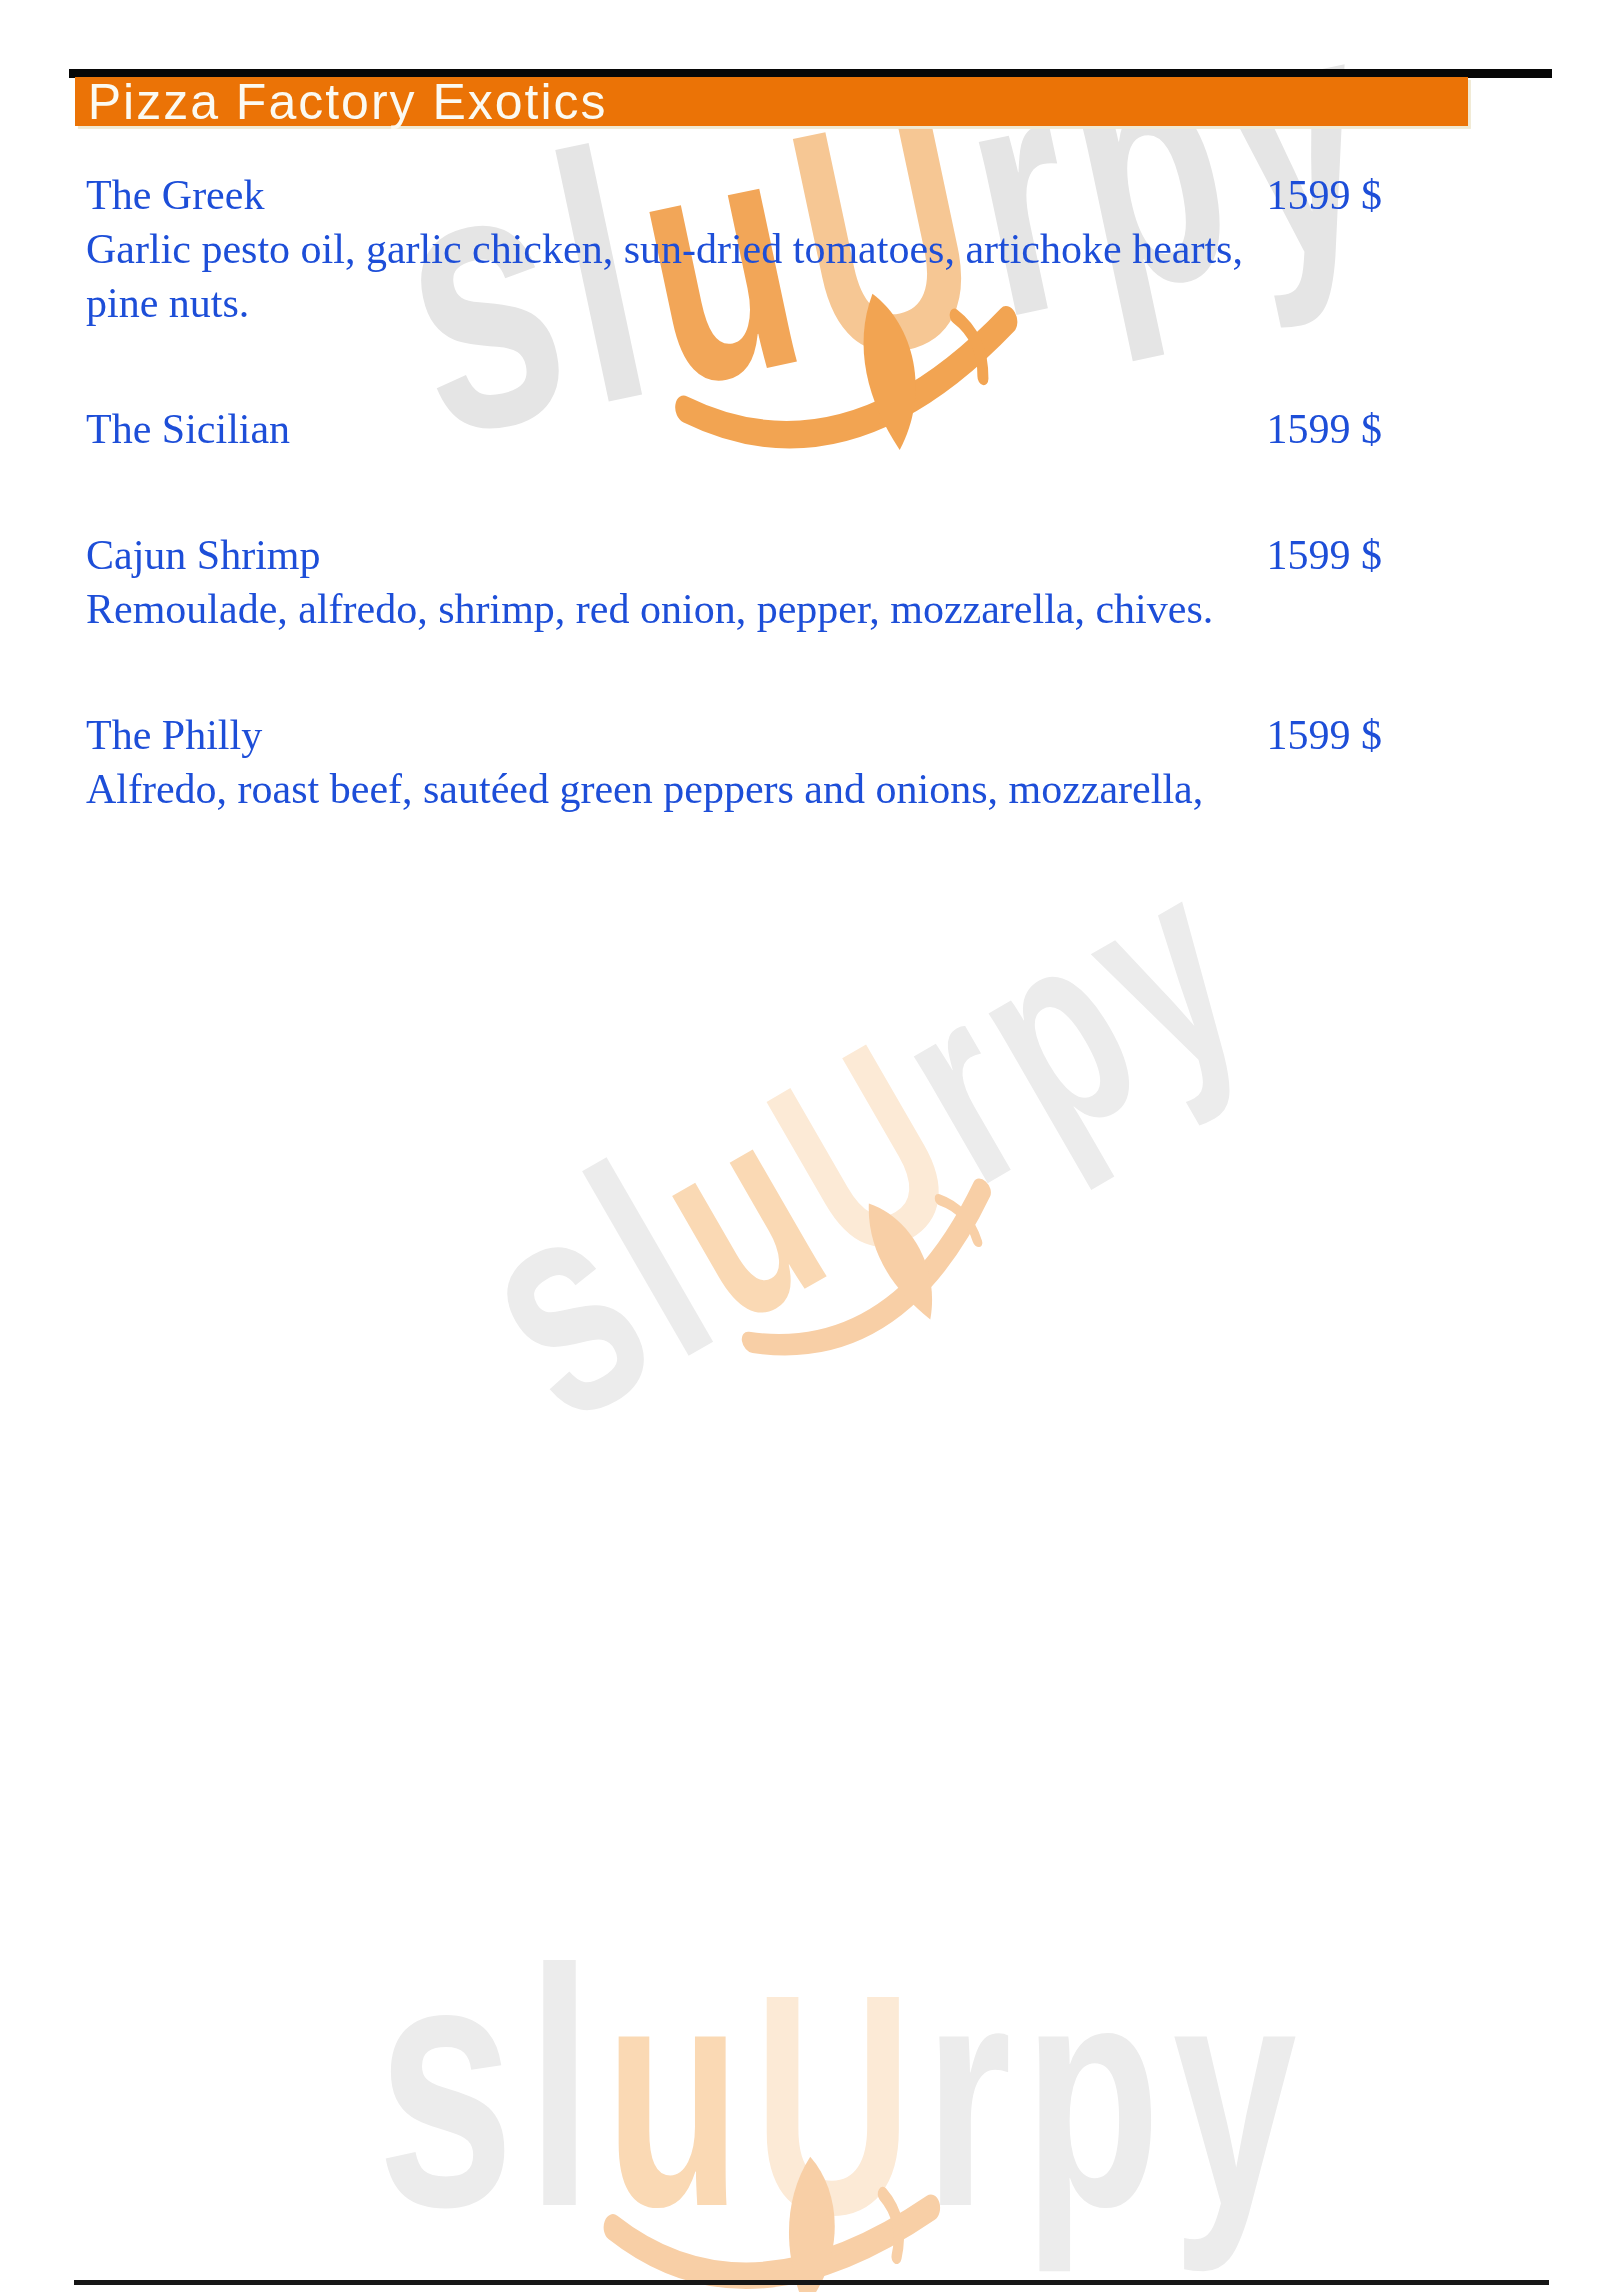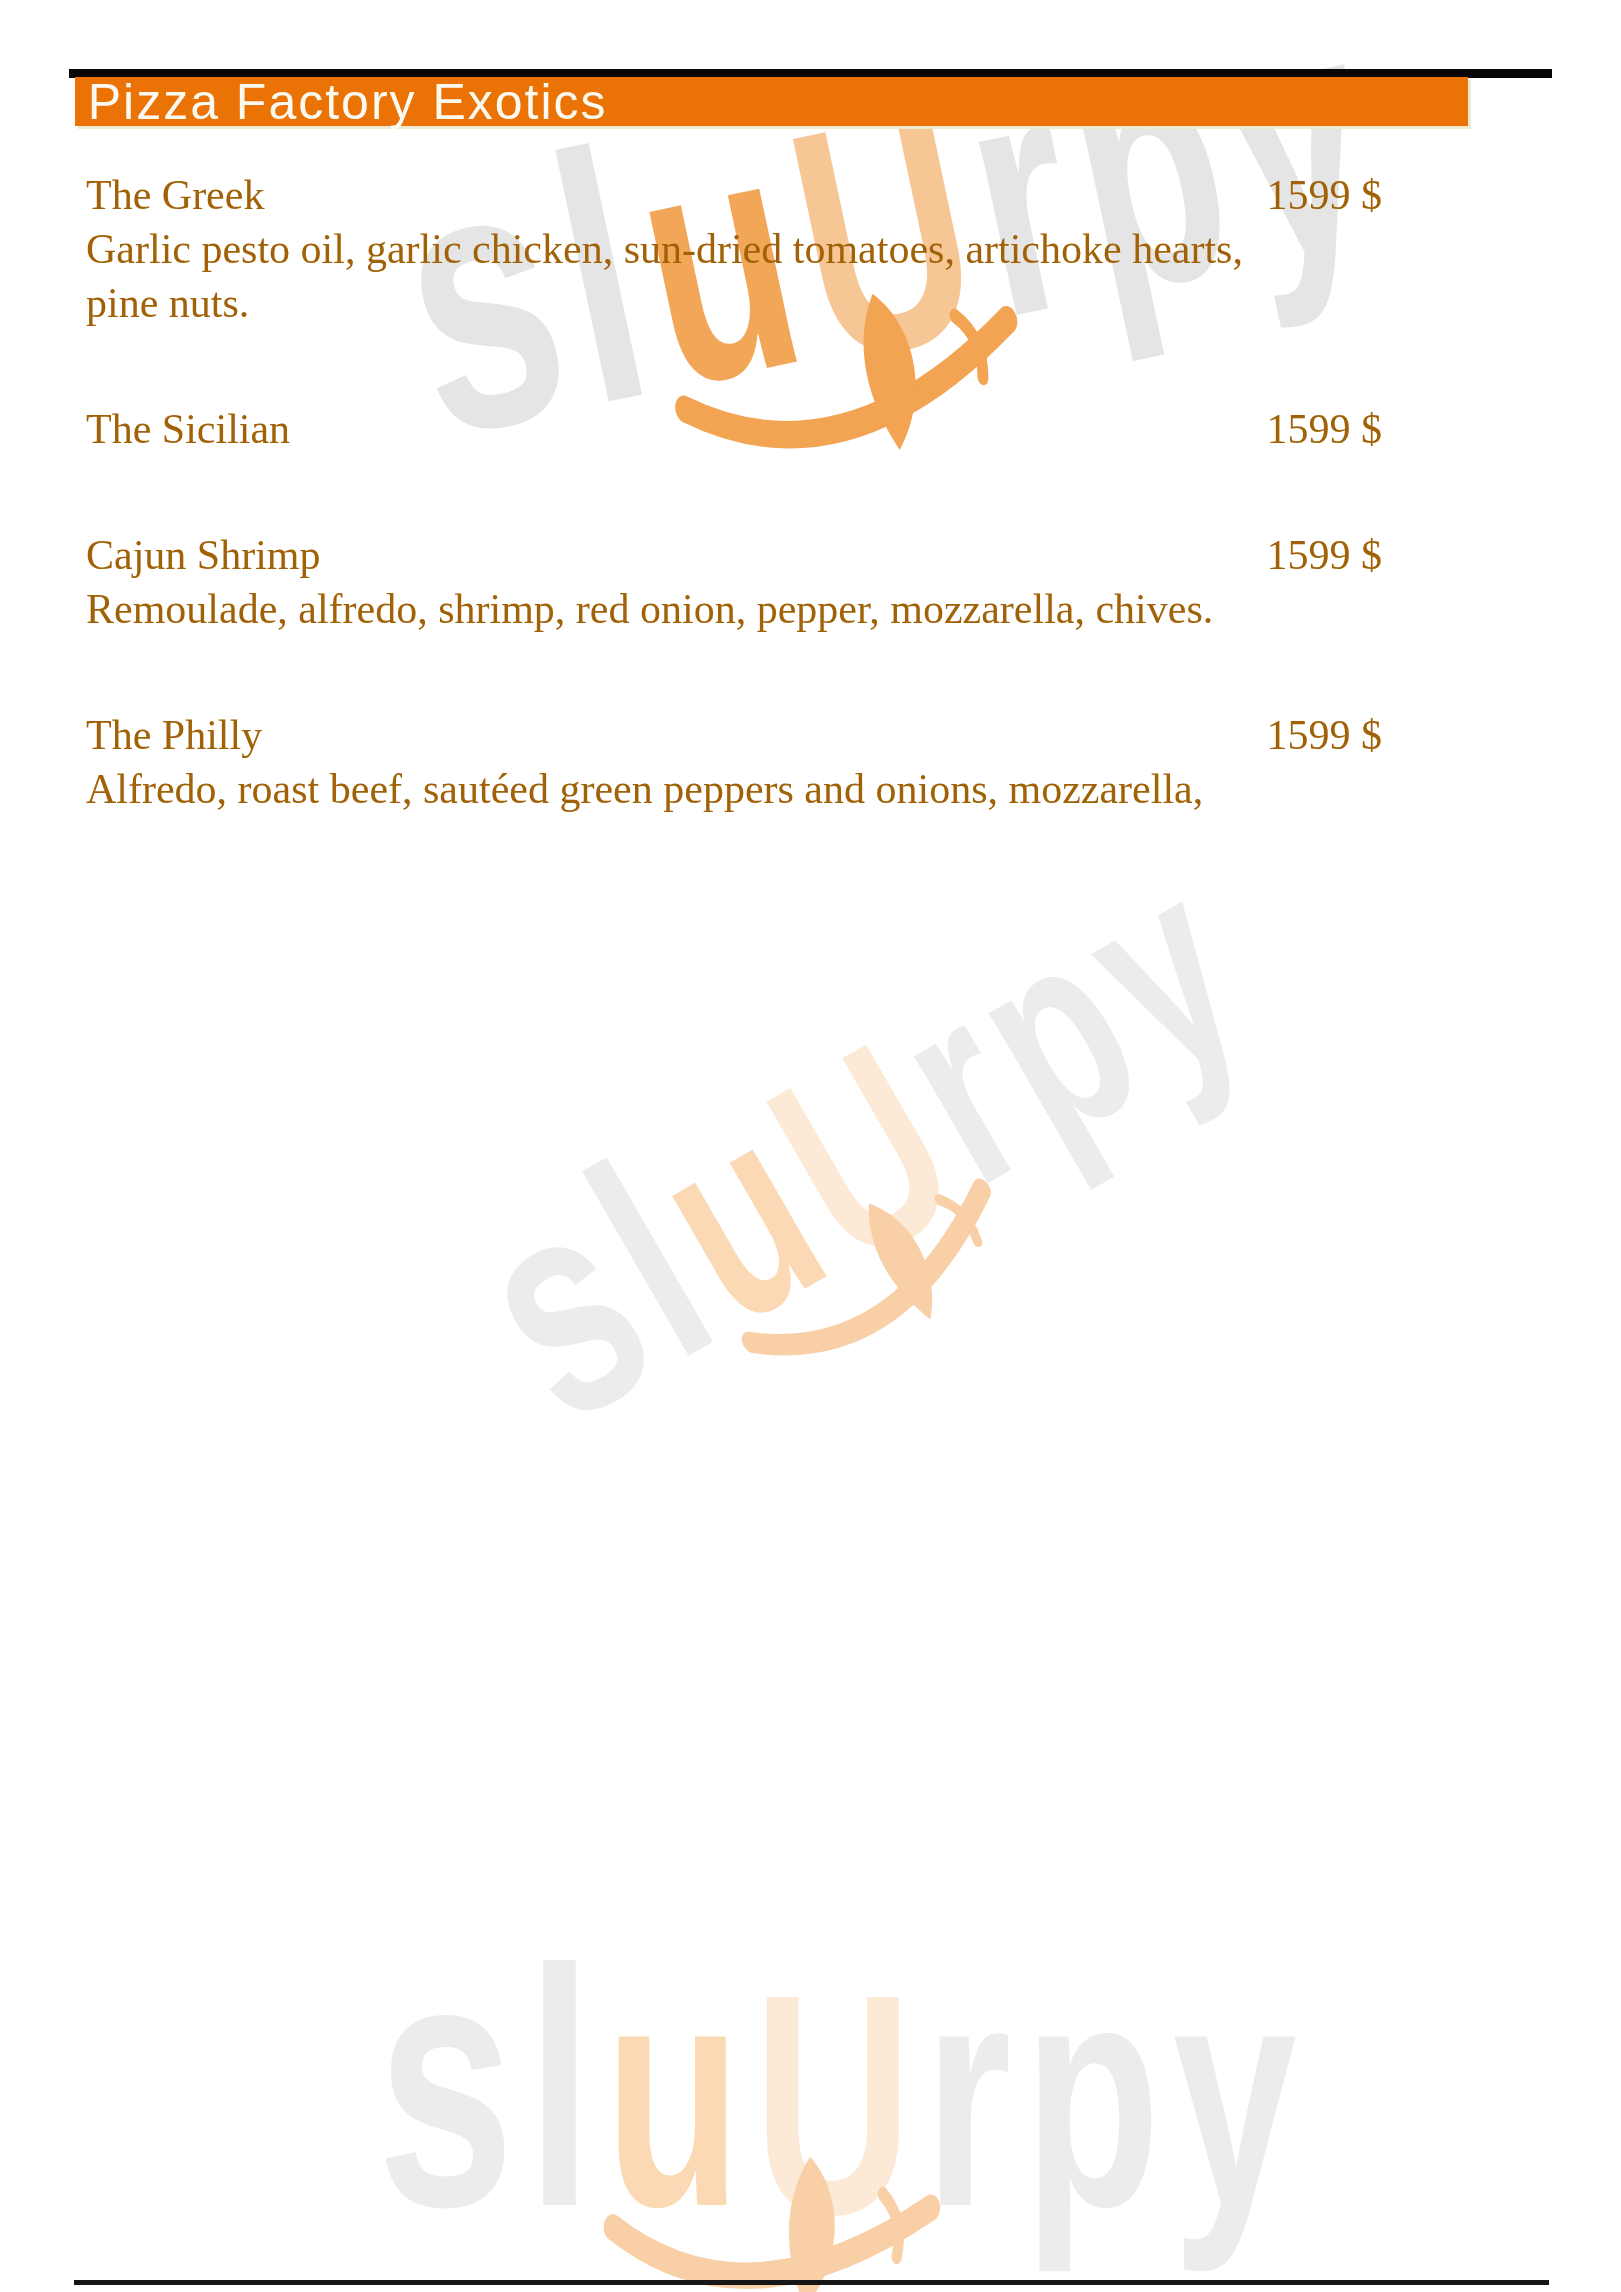--- a/index.html
+++ b/index.html
@@ -13,21 +13,21 @@
   
   .header{position:absolute;left:75px;top:77px;width:1393px;height:49px;background:#EB7306;
           display:flex;align-items:center;z-index:3;box-shadow:2.9px 2.9px 0 #F0E9D2;}
   .header-title{margin:0;padding-left:12.7px;font-family:"Liberation Sans",sans-serif;font-weight:400;
           font-size:50px;letter-spacing:2px;color:#FBFAF2;white-space:nowrap;}
 
   
   .content{position:absolute;left:86px;top:168px;width:1296px;z-index:2;}
   .item{margin-bottom:72px;}
   .row{display:flex;justify-content:space-between;align-items:baseline;}
-  .iname,.iprice,.dline{font-size:42px;line-height:54px;color:#a16207;white-space:nowrap;}
+  .iname,.iprice,.dline{font-size:42px;line-height:54px;color:#1d4ed8;white-space:nowrap;}
 
   
   .wm{position:absolute;width:882px;height:333px;z-index:1;pointer-events:none;
       --g:#ECECEC; --ou:#FAD9B4; --oU:#FCEAD6; --ot:#F8CFA6;}
   .wm-top{left:421px;top:39px;transform:rotate(-12deg) scale(1.05);
       --g:#E5E5E5; --ou:#F2A658; --oU:#F6C794; --ot:#F2A452;}
   .wm-mid{left:397px;top:970px;transform:rotate(-30deg) scale(0.87);}
   .wm-bot{left:377px;top:1906px;}
   .wm-row{position:relative;display:flex;align-items:baseline;letter-spacing:17.6px;
       font-family:"Liberation Sans",sans-serif;font-weight:700;

